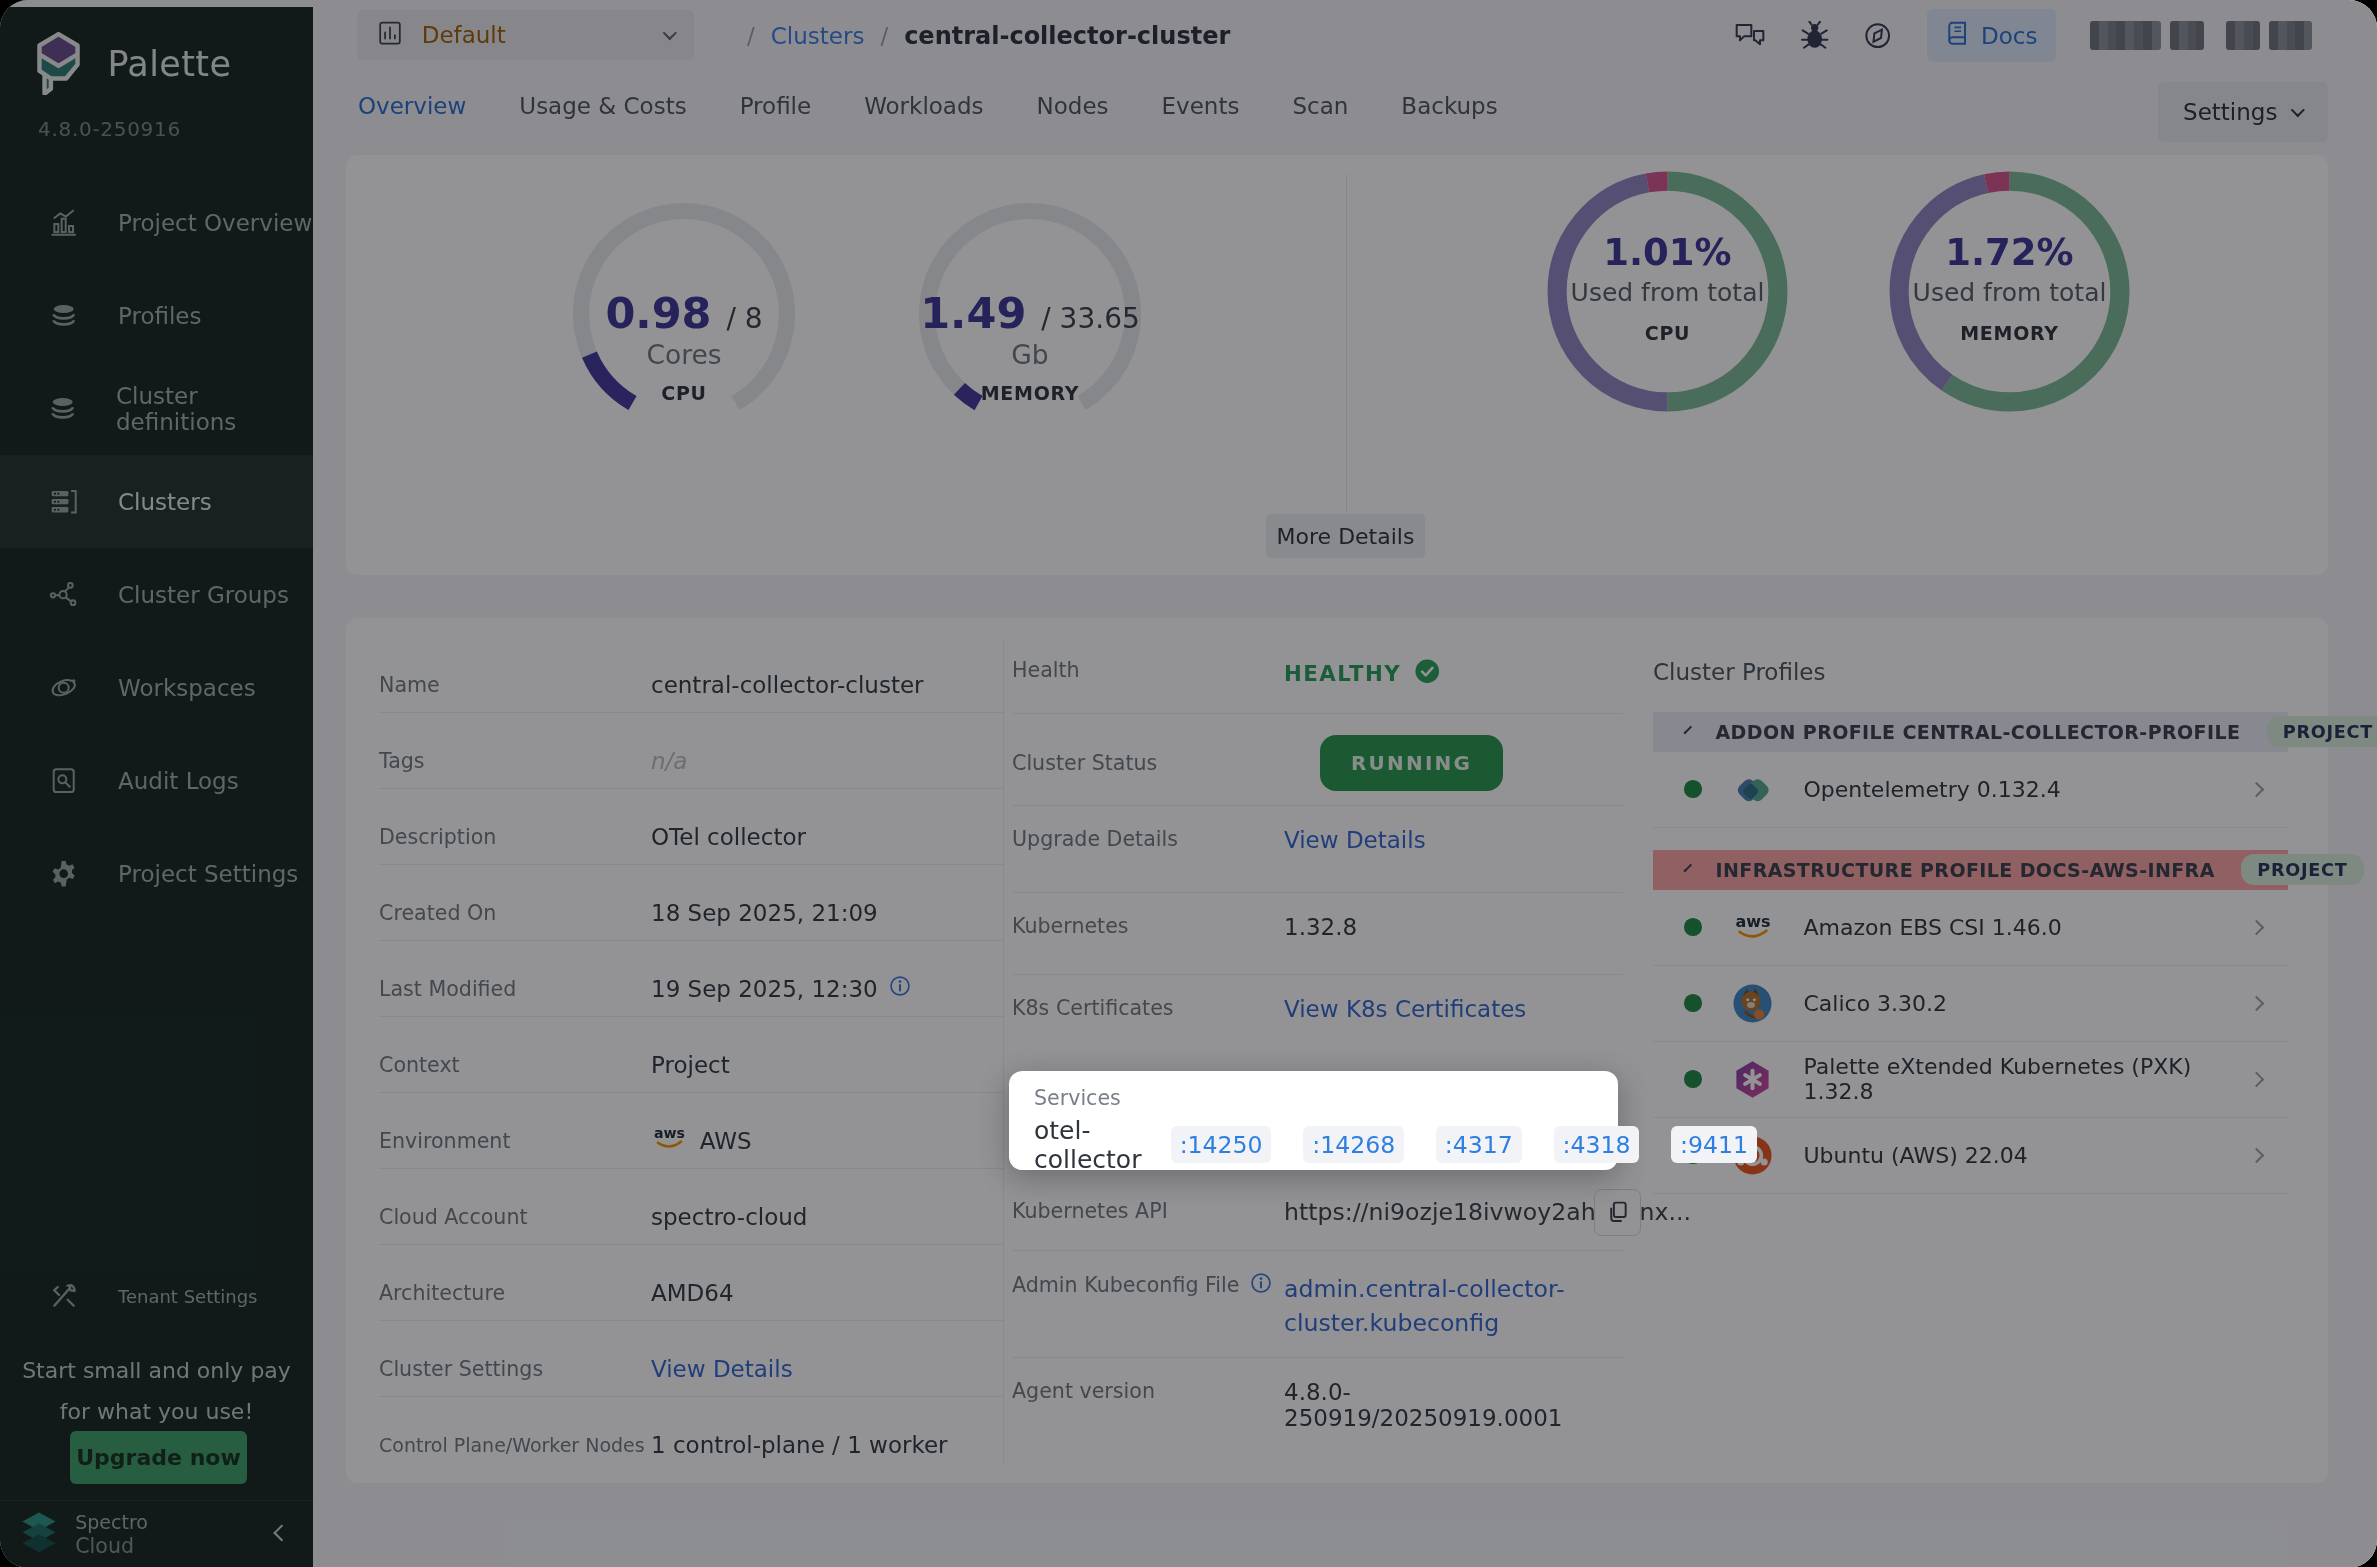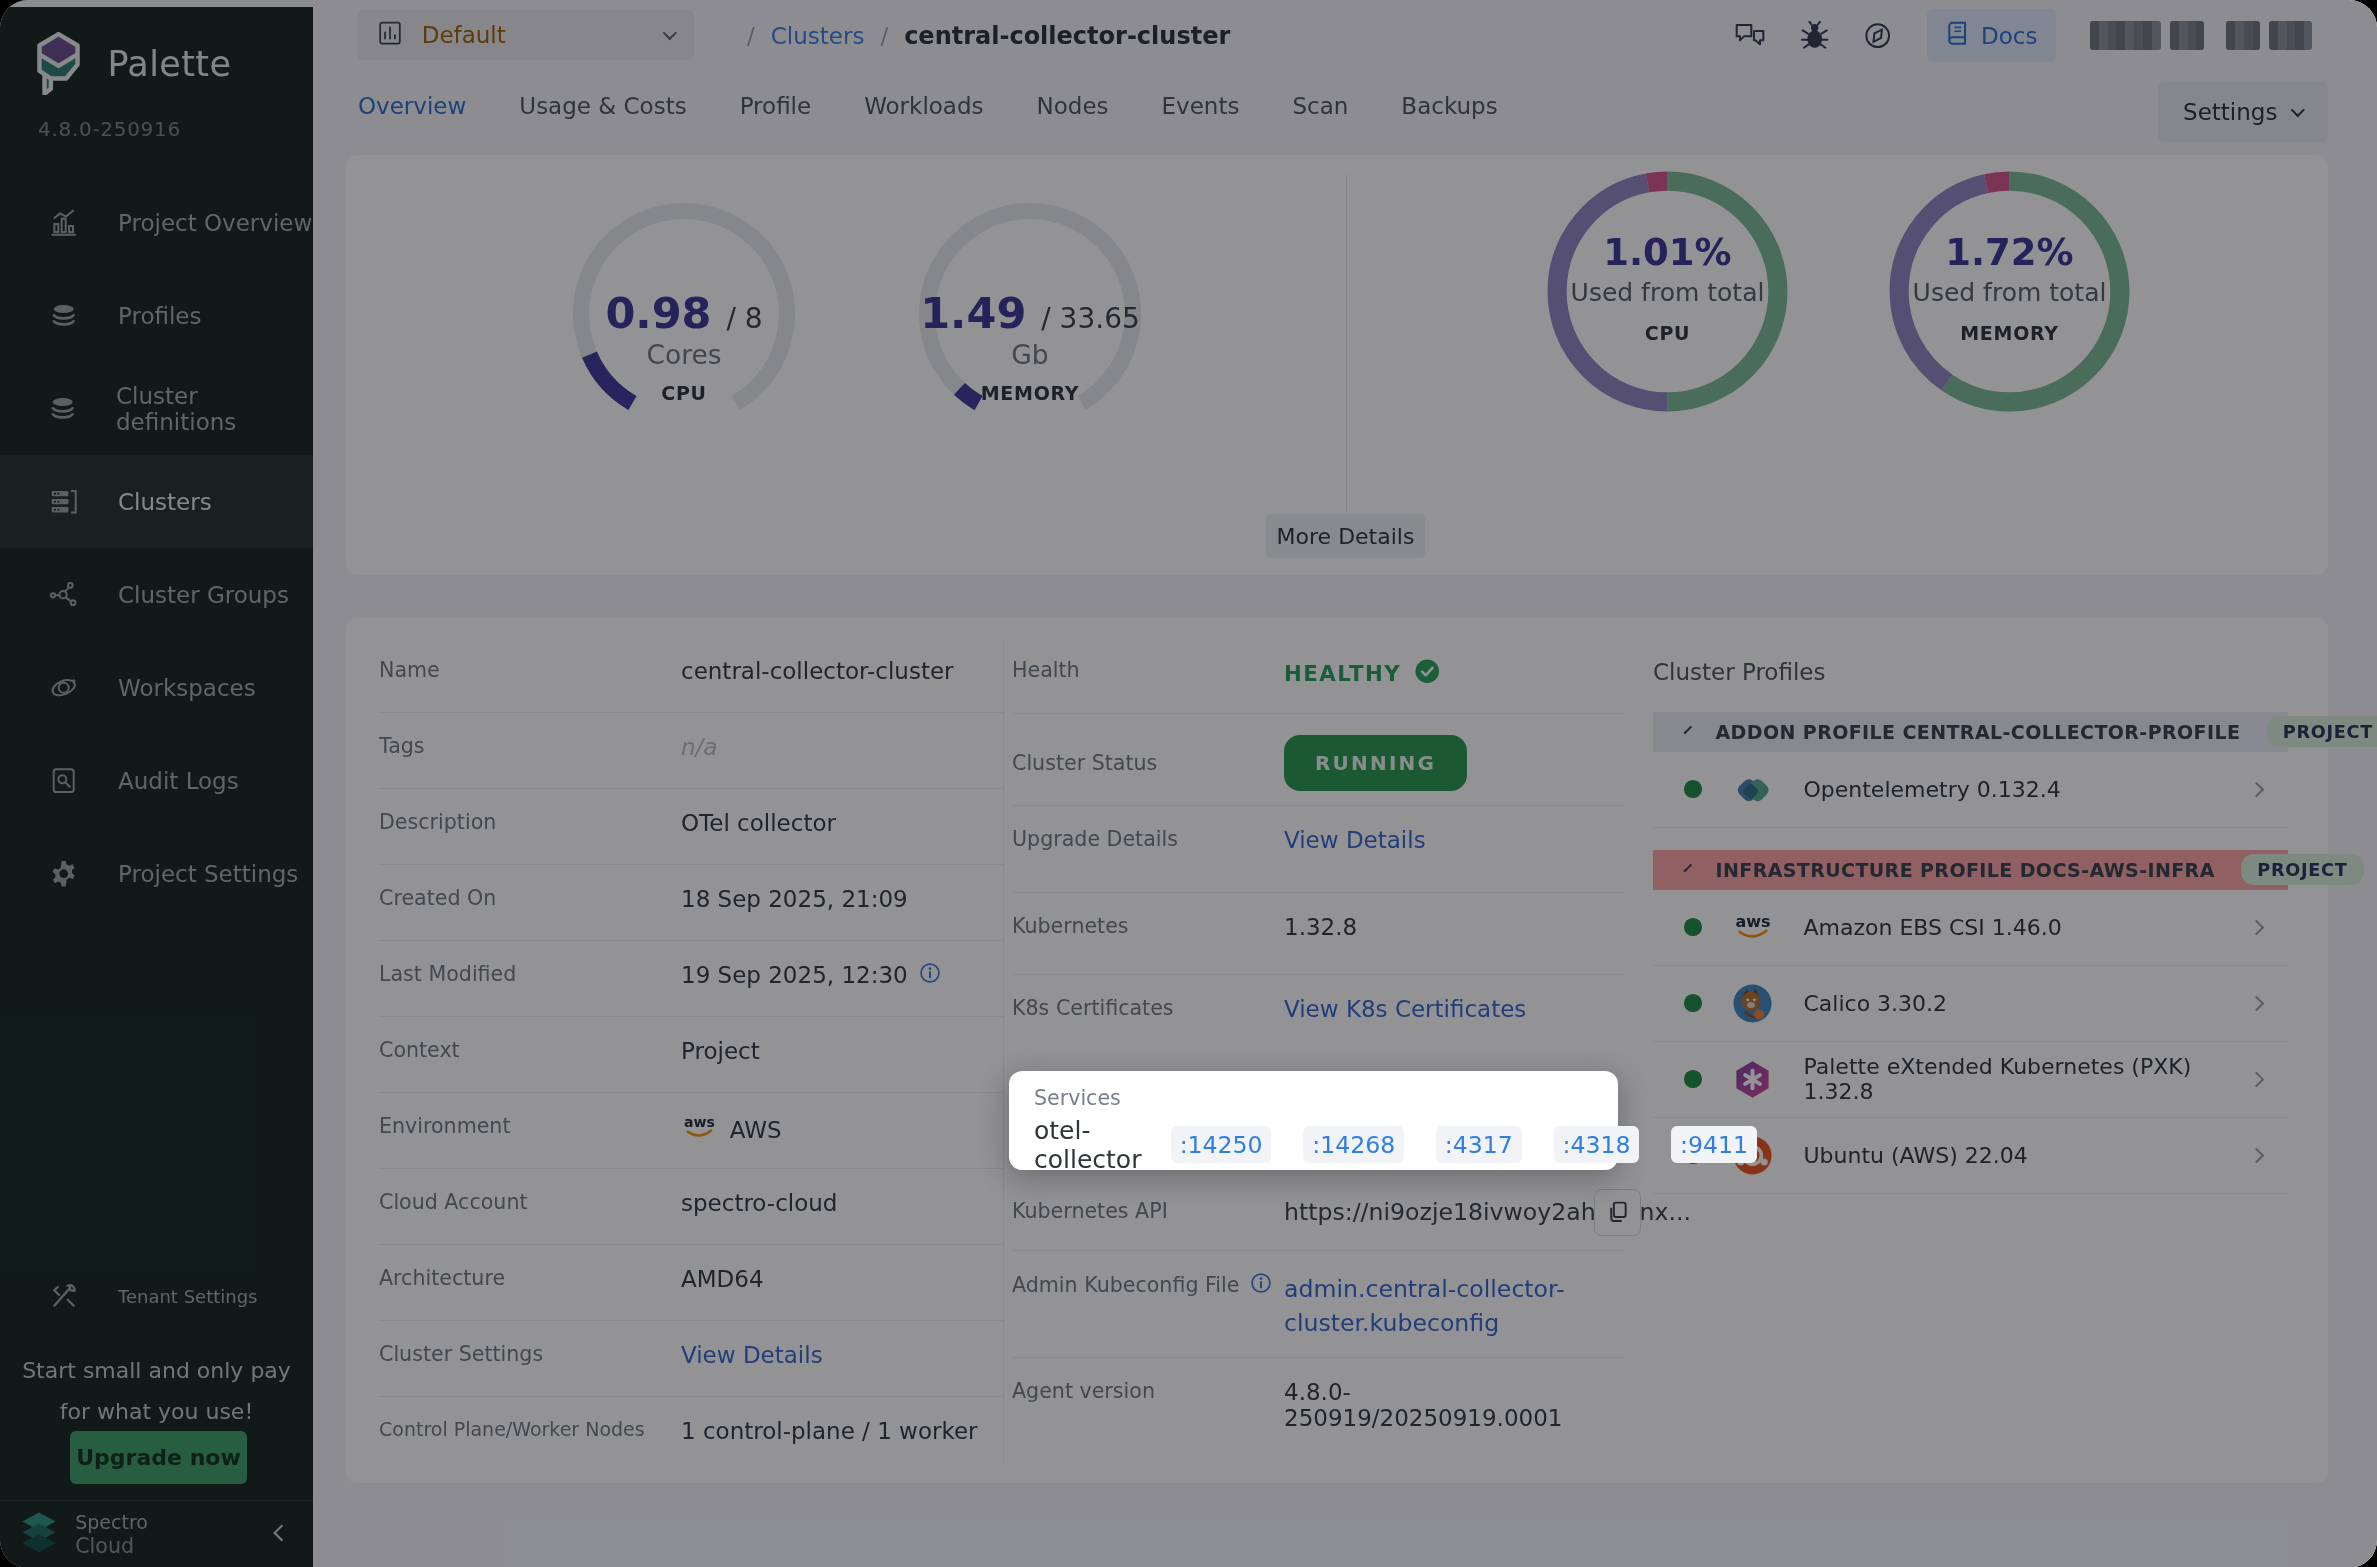--- a/index.html
+++ b/index.html
@@ -60,30 +60,30 @@
   .donut { position:relative; width:265px; height:265px; }
   .d-pct { position:absolute; left:0; right:0; top:72px; text-align:center; font-size:37px; font-weight:700; color:#3d3697; }
   .d-cap { position:absolute; left:0; right:0; top:119px; text-align:center; font-size:25px; color:#575d66; }
   .d-title { position:absolute; left:0; right:0; top:163px; text-align:center; font-size:19px; font-weight:700; color:#2f353d; letter-spacing:0.7px; }
   .more-btn { position:absolute; left:920px; top:359px; width:159px; height:44px; background:#edeff2; border:none; border-radius:4.4px; font-size:22px; color:#2e353e; font-family:inherit; cursor:pointer; }
 
   
   .dcol1 { position:absolute; left:33px; top:19px; width:624px; }
   .vdiv2 { position:absolute; left:657px; top:22px; height:824px; width:0.7px; background:#eceef1; }
   .dcol2 { position:absolute; left:666px; top:19px; width:611px; }
-  .drow { display:flex; align-items:flex-start; height:76px; border-bottom:0.7px solid #eceef1; padding-top:20.6px;gap:30px; }
+  .drow { display:flex; align-items:center; height:76px; border-bottom:0.7px solid #eceef1; padding-top:20.6px; }
   .drow.last { border-bottom:none; }
   .dlbl { width:272px; flex:none; font-size:20.6px; color:#717982; white-space:nowrap; display:flex; align-items:center; gap:10.3px; }
   .dval { font-size:23px; color:#333a44; display:flex; align-items:center; gap:11.8px; }
   .muted { color:#b9bec6; font-style:italic; }
   .link { color:#3568cf; cursor:pointer; }
   .srow { display:flex; align-items:flex-start; border-bottom:0.7px solid #eceef1; padding-top:20.6px; }
   .srow.nb { border-bottom:none; }
   .healthy { color:#2b9f5c; font-weight:700; letter-spacing:1.5px; font-size:21.3px; display:flex; align-items:center; gap:13.2px; }
-  .run-pill { background:#28984f; color:#eaf4ec; font-size:20px; font-weight:600; letter-spacing:2.2px; padding:16px 31px; border-radius:16px; cursor:pointer; }
+  .run-pill { background:#28984f; color:#eaf4ec; font-size:20px; font-weight:600; letter-spacing:2.2px; padding:16px 31px; border-radius:16px; cursor:pointer;margin-left:36px; }
   .api-val { display:flex; align-items:center; gap:16px; }
   .api-url { font-size:23.6px; color:#3b424c; max-width:294px; white-space:nowrap; }
   .copy-btn { width:47px; height:47px; border:0.7px solid #d6dade; border-radius:7.4px; background:#fff; display:flex; align-items:center; justify-content:center; cursor:pointer; }
   .kcfg { width:346px; font-size:23.6px; line-height:1.45; word-break:break-word; }
 
   
   .svc-box { position:absolute; left:663px; top:453px; width:609px; height:99px; background:#fff; border-radius:13.2px; z-index:60; box-shadow:0 7.4px 29.4px rgba(12,15,22,.30); padding:14.7px 25px; }
   .svc-label { font-size:20.6px; color:#78808a; }
   .svc-row { display:flex; align-items:center; gap:29.4px; margin-top:5.9px; }
   .svc-name { font-size:25px; color:#2e343c; }

